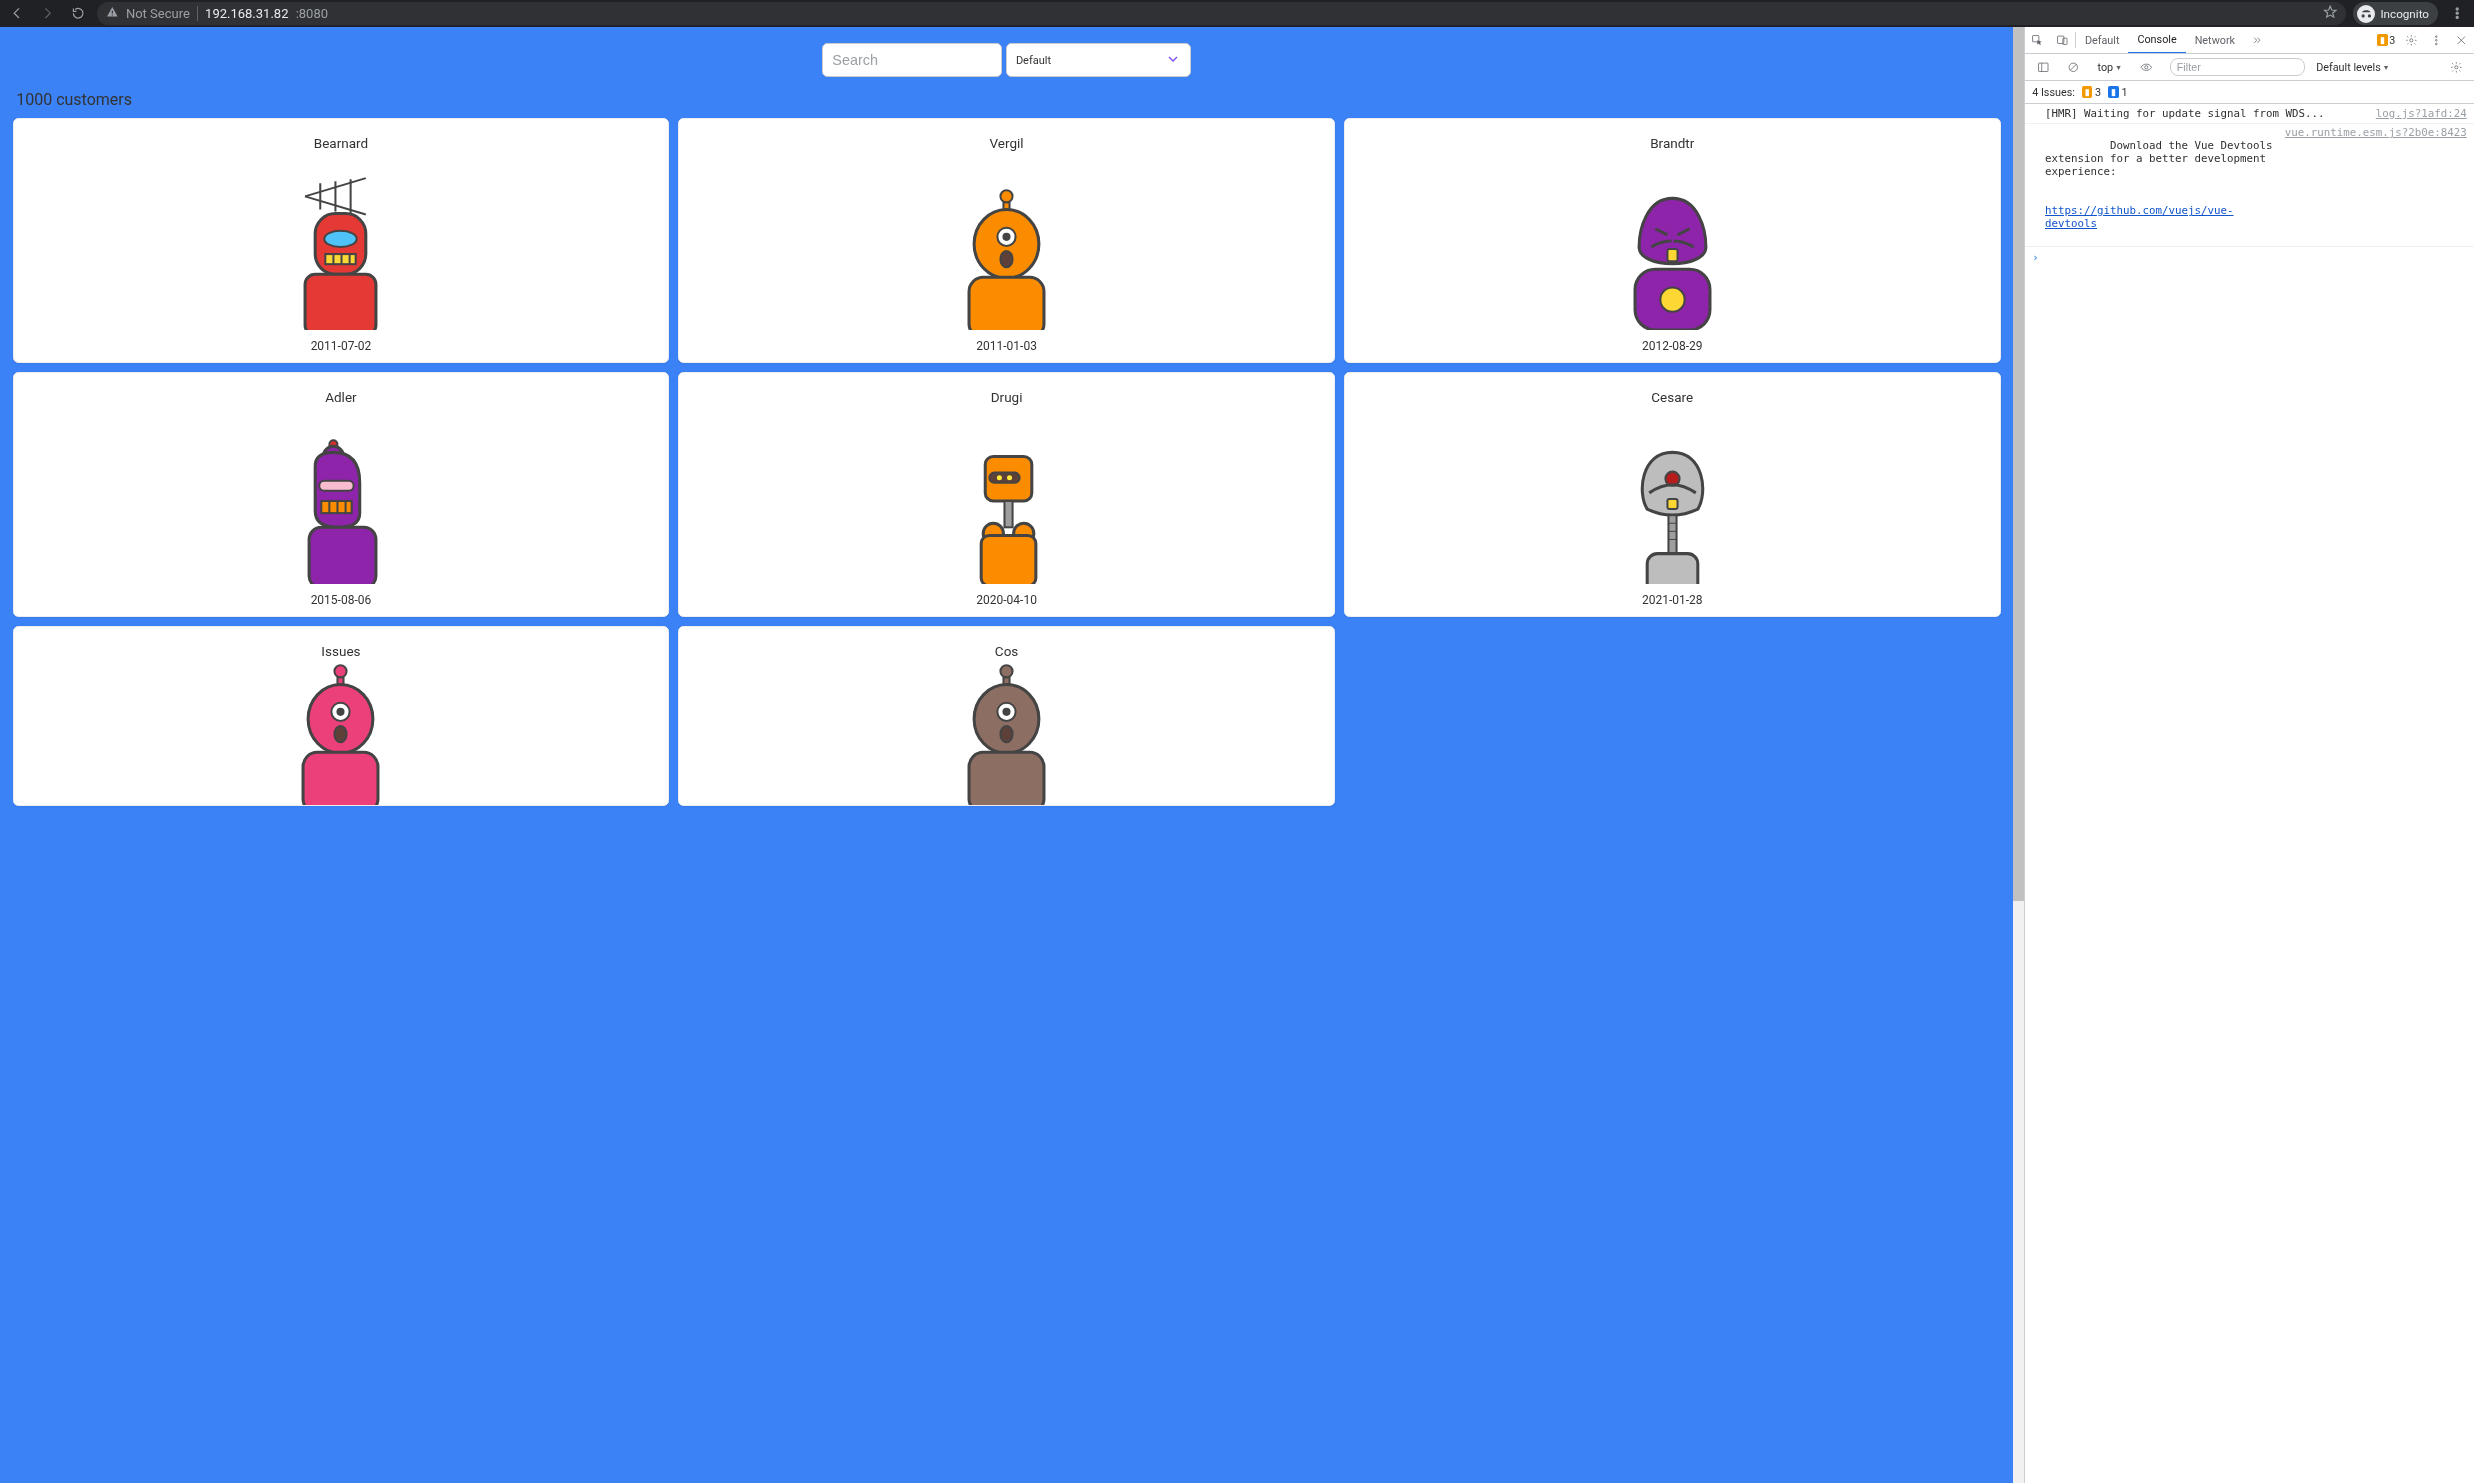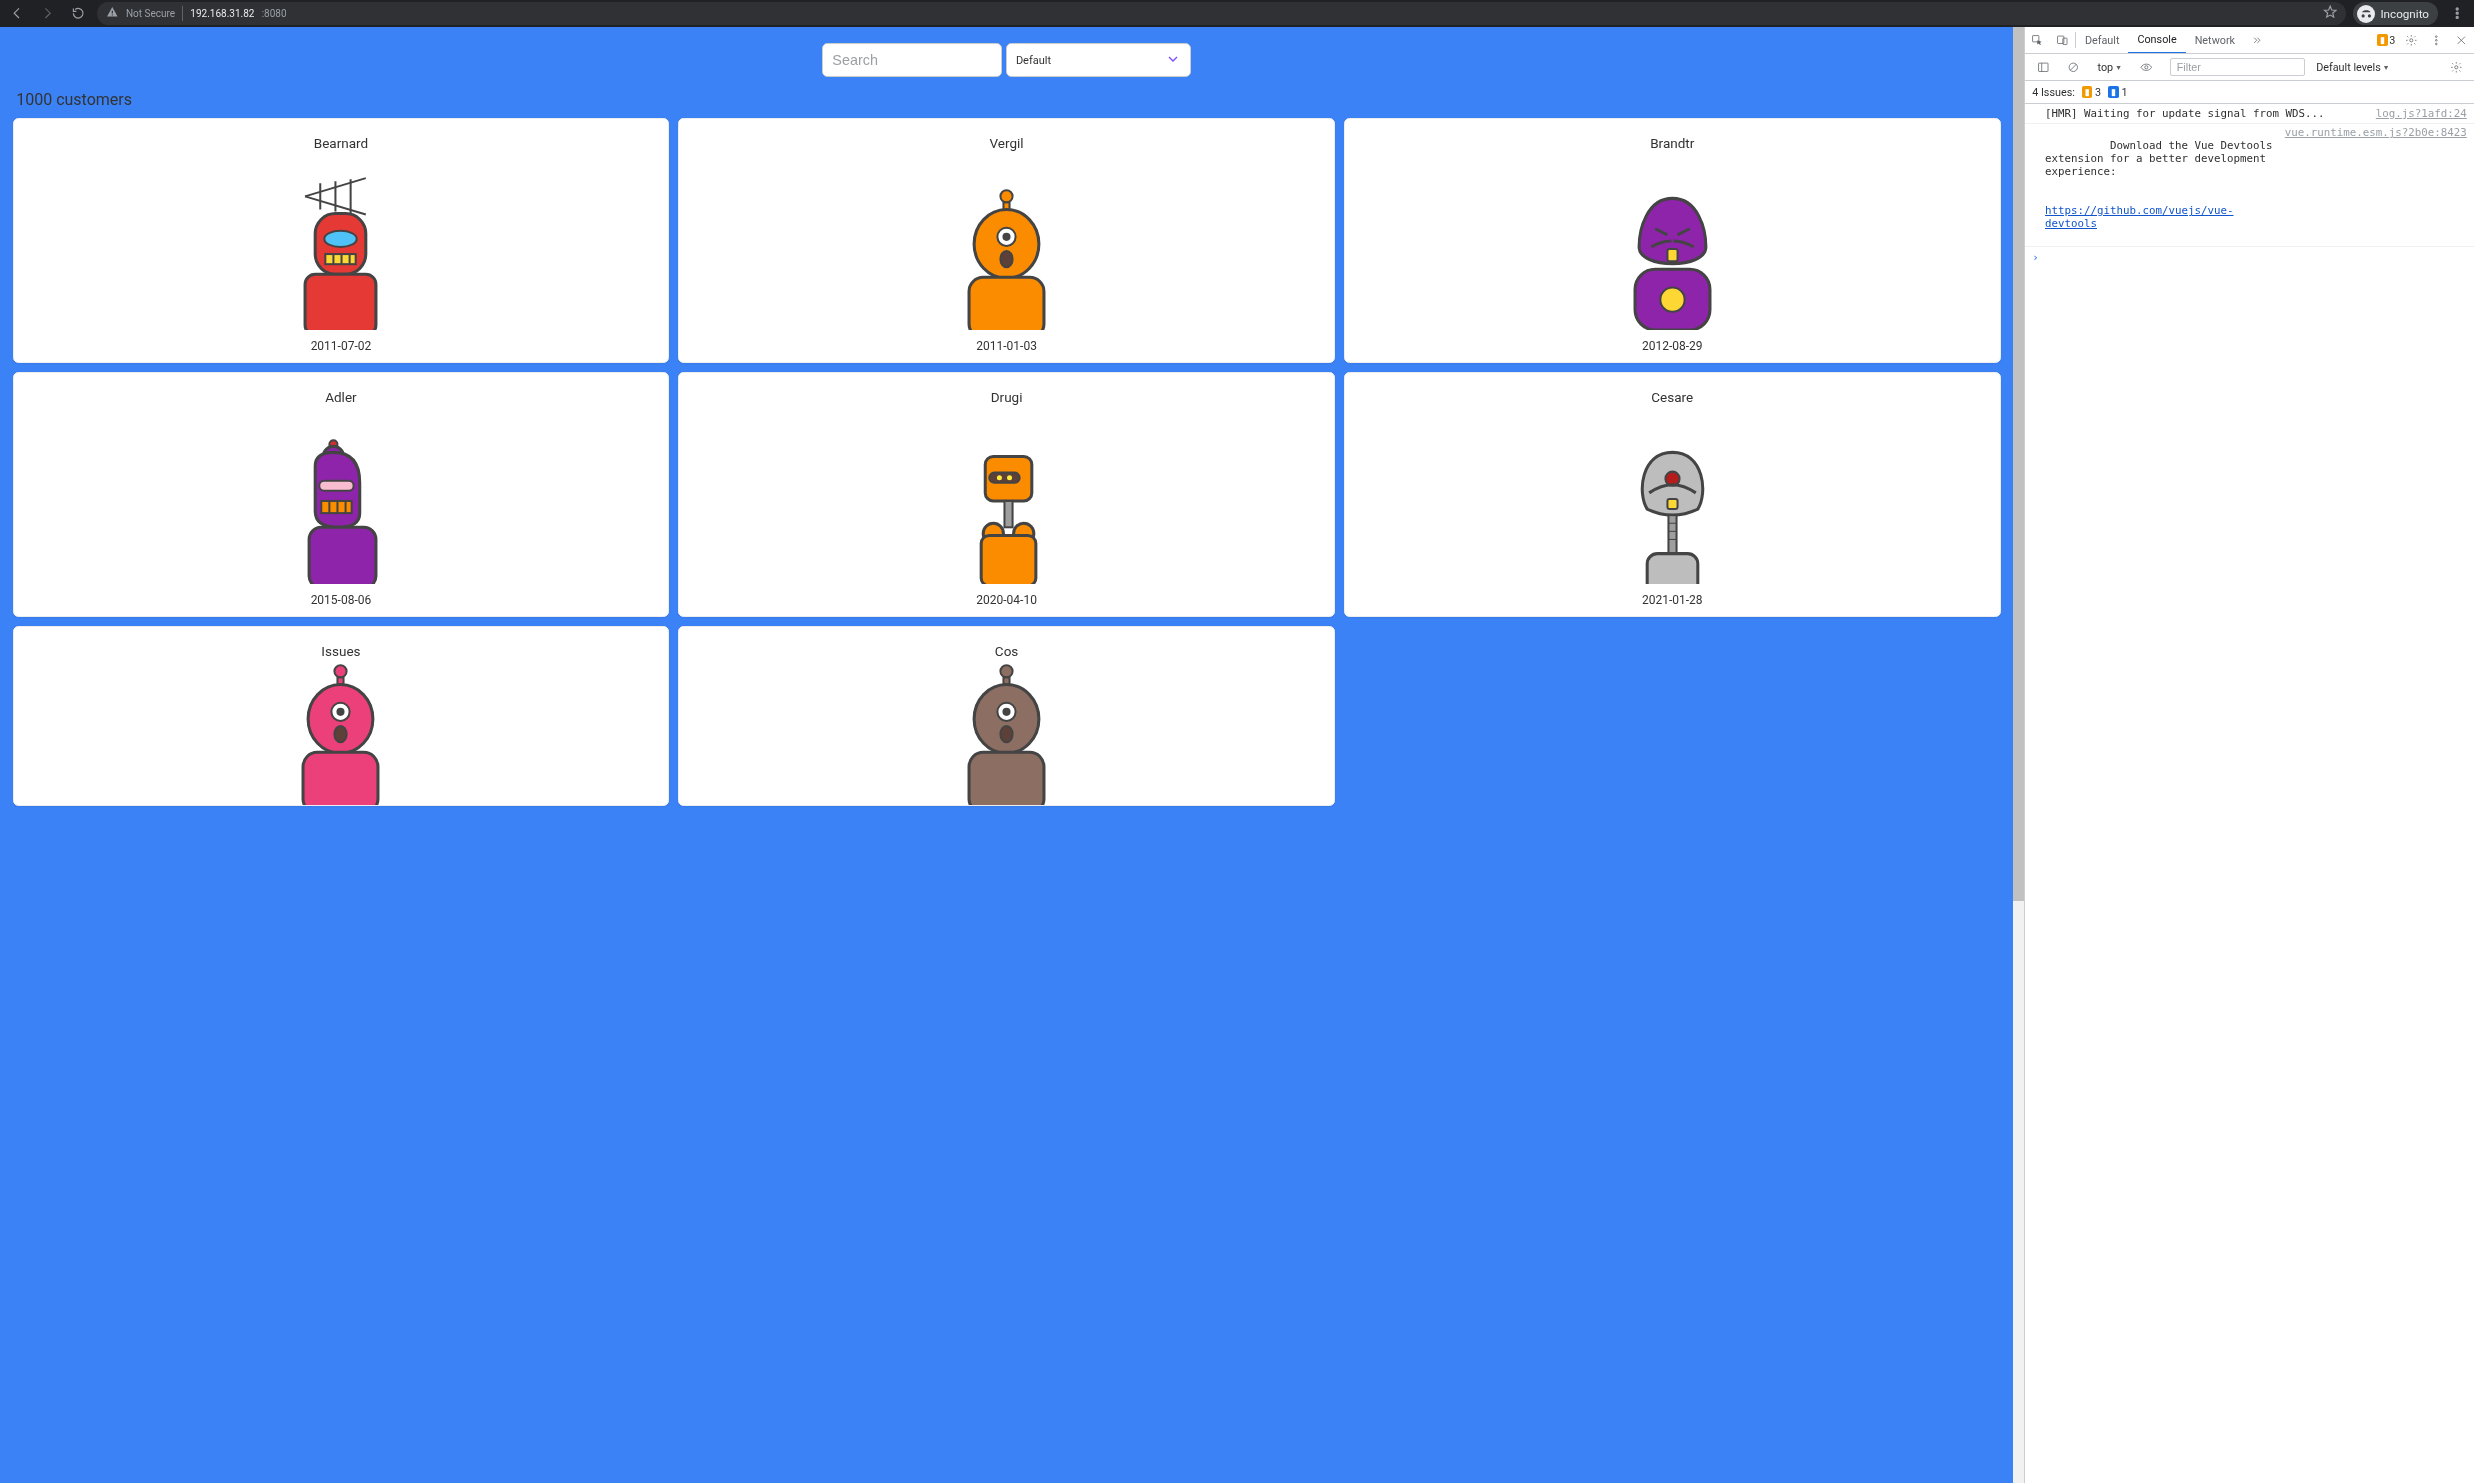--- a/index.html
+++ b/index.html
@@ -23,21 +23,21 @@
   }
   .nav-btn {
     width: 23.4px; height: 23.4px; display:flex; align-items:center; justify-content:center;
     cursor: pointer; border-radius:50%;
   }
   .nav-btn svg { width:14.4px; height:14.4px; fill:none; stroke:#9aa0a6; stroke-width:2; }
   .nav-btn.forward svg { stroke:#5f6368; }
   .addr {
     flex:1; height:23.4px; background:#303134; border-radius:11.7px;
     display:flex; align-items:center; padding:0 9px; gap:7.2px;
-    color:#9aa0a6; font-size:10px;
+    color:#9aa0a6; font-size:13px;
   }
   .addr .warn svg { width:12.6px; height:12.6px; fill:#9aa0a6; }
   .addr .sep { width:0.9px; height:14.4px; background:#5f6368; }
   .addr .url-main { color:#e8eaed; }
   .addr .url-port { color:#9aa0a6; }
   .addr .spacer { flex:1; }
   .incog-pill {
     display:flex; align-items:center; gap:5.4px; background:#3c4043;
     padding:2.7px 9px 2.7px 3.6px; border-radius:12.6px; color:#e8eaed; font-size:11.7px;
   }
@@ -138,21 +138,21 @@
   }
   .dt-badge .flag { background:#f29900; color:#fff; font-size:9px; padding:0 2.7px; border-radius:1.8px; line-height:12.6px; }
   .dt-spacer { flex:1; }
 
   .dt-toolbar {
     height:27px; border-bottom:0.9px solid #cacdd1; display:flex; align-items:center; gap:5.4px; padding:0 5.4px;
   }
   .dt-toolbar .sel { display:flex; align-items:center; gap:1.8px; cursor:pointer; color:#303030; }
   .dt-toolbar .sel .tri { font-size:7.2px; color:#5f6368; }
   .dt-filter {
-    width:135px; height:18px; border:0.9px solid #cacdd1; border-radius:2px;
+    width:135px; height:18px; border:0.9px solid #cacdd1; border-radius:8px;
     padding:0 5.4px; font-size:10.8px; outline:none;
   }
   .dt-filter::placeholder { color:#9aa0a6; }
 
   .dt-issues {
     height:23.4px; border-bottom:0.9px solid #cacdd1; display:flex; align-items:center; gap:7.2px; padding:0 7.2px;
   }
   .dt-issues .flag { background:#f29900; color:#fff; font-size:9px; padding:0 2.7px; border-radius:1.8px; line-height:12.6px; }
   .dt-issues .info { background:#1a73e8; color:#fff; font-size:9px; padding:0 2.7px; border-radius:1.8px; line-height:12.6px; }
 

